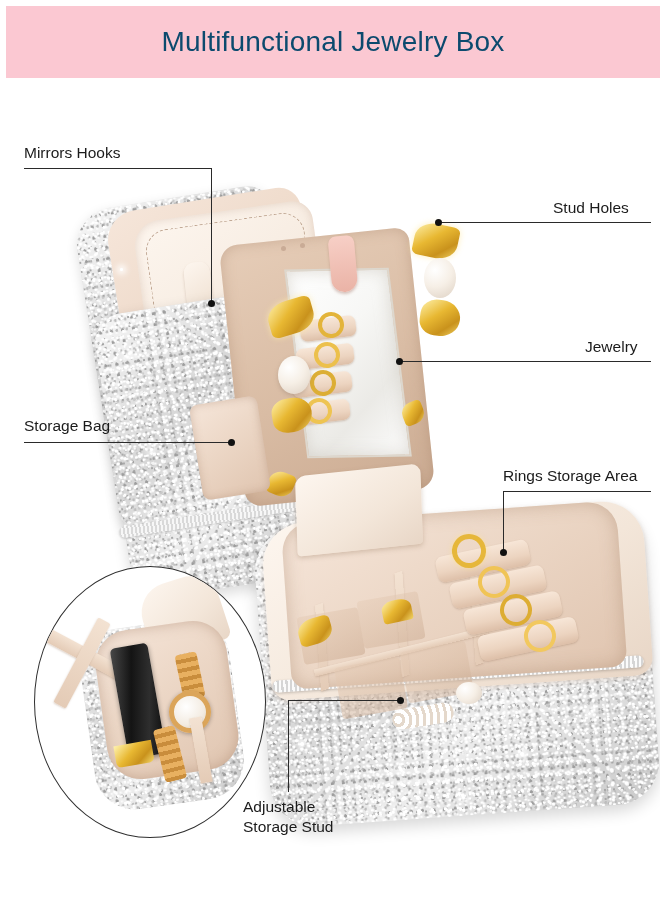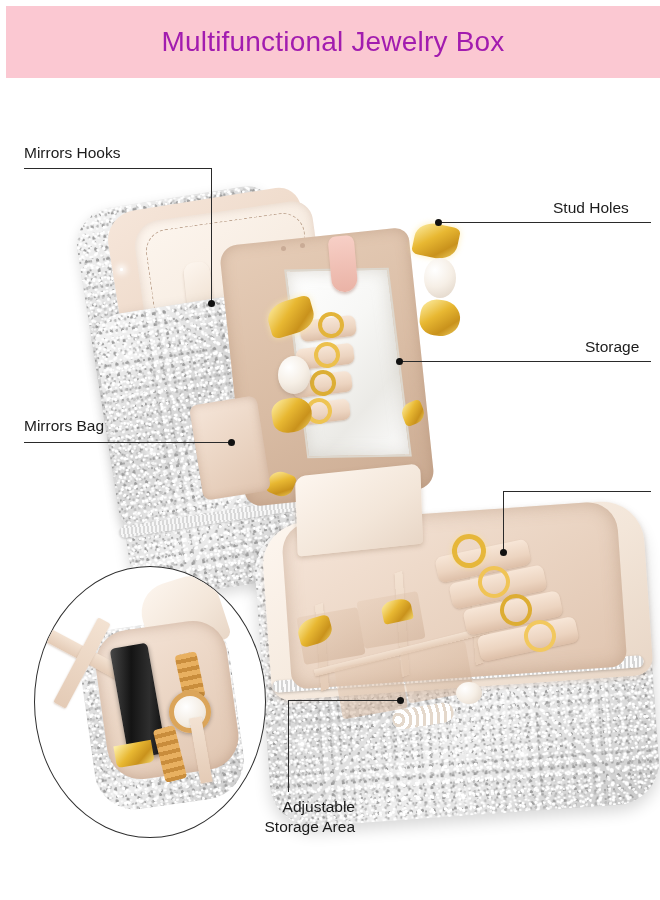--- a/index.html
+++ b/index.html
@@ -4,27 +4,27 @@
 <style>
   * { margin:0; padding:0; box-sizing:border-box; }
   html,body { width:660px; height:900px; background:#ffffff;
     font-family:"Liberation Sans", sans-serif; overflow:hidden; }
 
   #stage { position:relative; width:660px; height:900px; background:#fff; }
 
   
   .banner { position:absolute; left:6px; top:6px; width:654px; height:72px;
     background:#fbc8d2; display:flex; align-items:center; justify-content:center; }
-  .banner-title { font-size:28px; color:#a21caf; letter-spacing:.2px;
+  .banner-title { font-size:28px; color:#0c4a6e; letter-spacing:.2px;
     font-weight:400; white-space:nowrap; }
 
   
   .lbl { position:absolute; font-size:15.5px; color:#1b1b1b; white-space:nowrap;
     line-height:1.28; }
-  .lbl.two { white-space:normal; text-align:right; }
+  .lbl.two { white-space:normal; text-align:left; }
 
   
   .ln { position:absolute; background:#2a2a2a; }
   .ln.h { height:1px; }
   .ln.v { width:1px; }
   .dot { position:absolute; width:7px; height:7px; border-radius:50%;
     background:#111; }
 
   
   .art { position:absolute; }
@@ -304,34 +304,35 @@
 
   <div class="lbl" style="left:24px; top:143px;">Mirrors Hooks</div>
   <div class="ln h" style="left:24px; top:168px; width:188px;"></div>
   <div class="ln v" style="left:211px; top:168px; height:136px;"></div>
   <div class="dot" style="left:208px; top:300px;"></div>
 
   <div class="lbl" style="left:553px; top:198px;">Stud Holes</div>
   <div class="ln h" style="left:438px; top:222px; width:213px;"></div>
   <div class="dot" style="left:435px; top:219px;"></div>
 
-  <div class="lbl" style="left:585px; top:337px;">Storage</div>
+  <div class="lbl" style="left:585px; top:337px;">Jewelry</div>
   <div class="ln h" style="left:399px; top:361px; width:252px;"></div>
   <div class="dot" style="left:396px; top:358px;"></div>
 
-  <div class="lbl" style="left:24px; top:416px;">Mirrors Bag</div>
+  <div class="lbl" style="left:24px; top:416px;">Storage Bag</div>
   <div class="ln h" style="left:24px; top:442px; width:207px;"></div>
   <div class="dot" style="left:228px; top:439px;"></div>
 
+  <div class="lbl" style="left:503px; top:466px;">Rings Storage Area</div>
   <div class="ln h" style="left:503px; top:491px; width:148px;"></div>
   <div class="ln v" style="left:503px; top:491px; height:60px;"></div>
   <div class="dot" style="left:500px; top:549px;"></div>
 
   <div class="lbl two" style="left:243px; top:797px; width:112px;">
     <div>Adjustable</div>
-    <div>Storage Area</div>
+    <div>Storage Stud</div>
   </div>
   <div class="ln v" style="left:288px; top:700px; height:92px;"></div>
   <div class="ln h" style="left:288px; top:700px; width:112px;"></div>
   <div class="dot" style="left:397px; top:697px;"></div>
 
 
 </div>
 
 </body></html>

